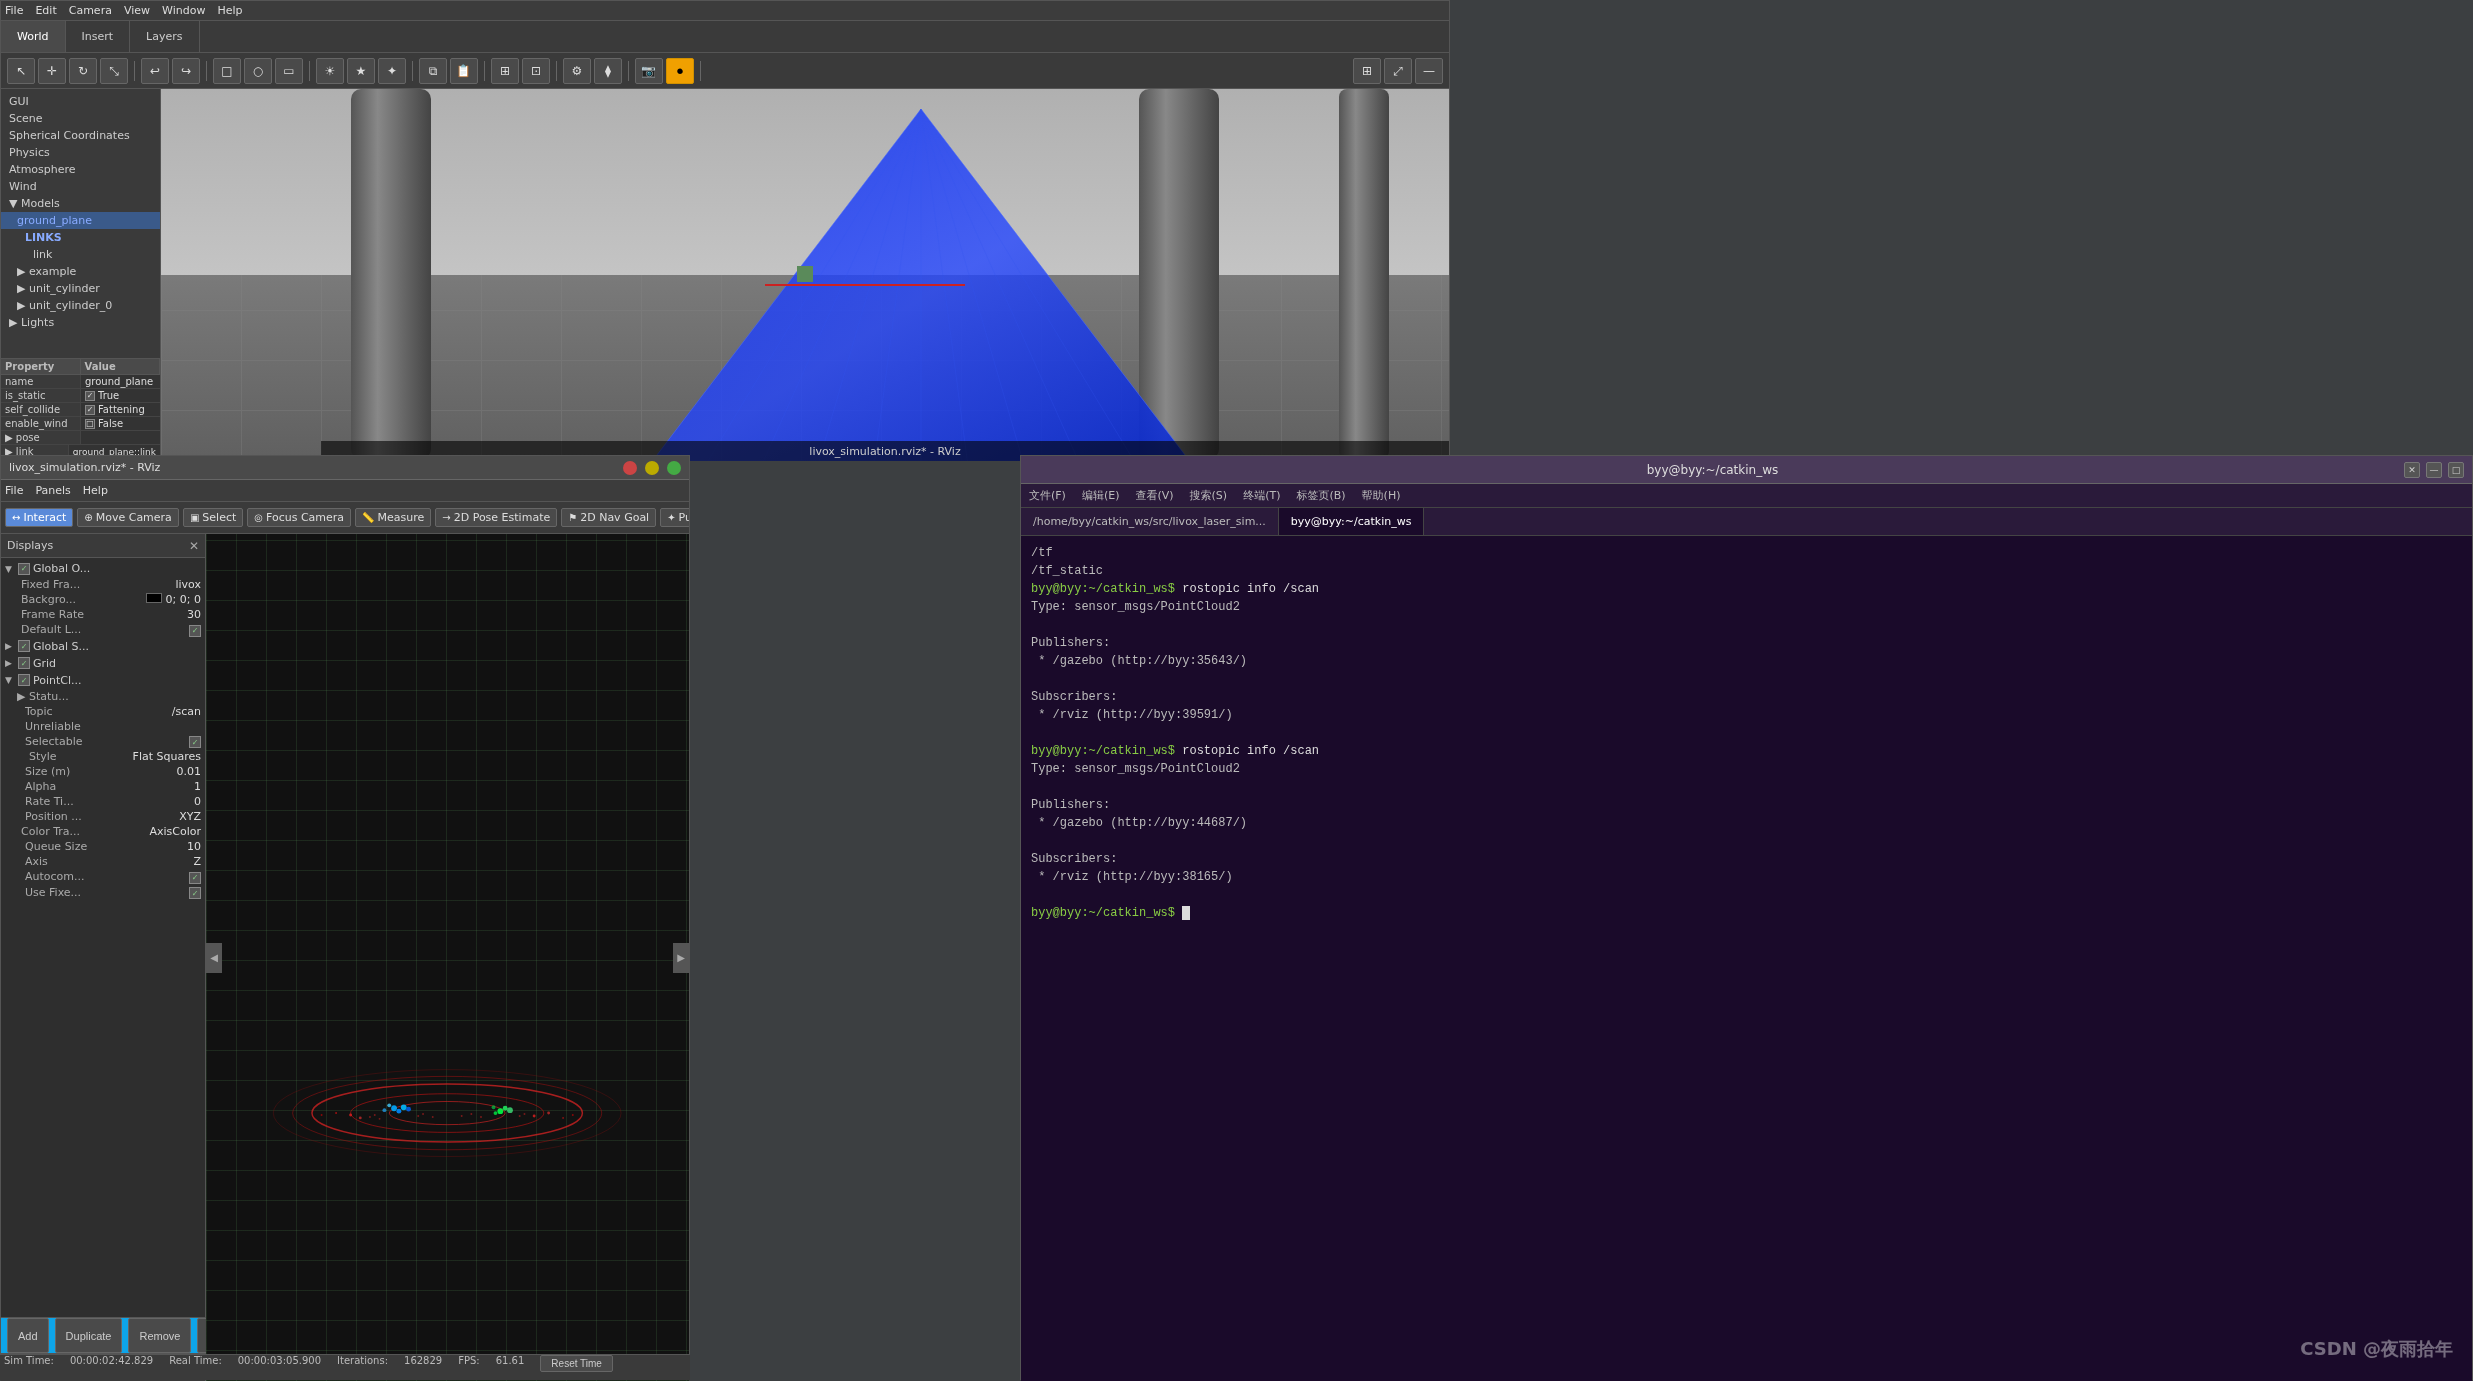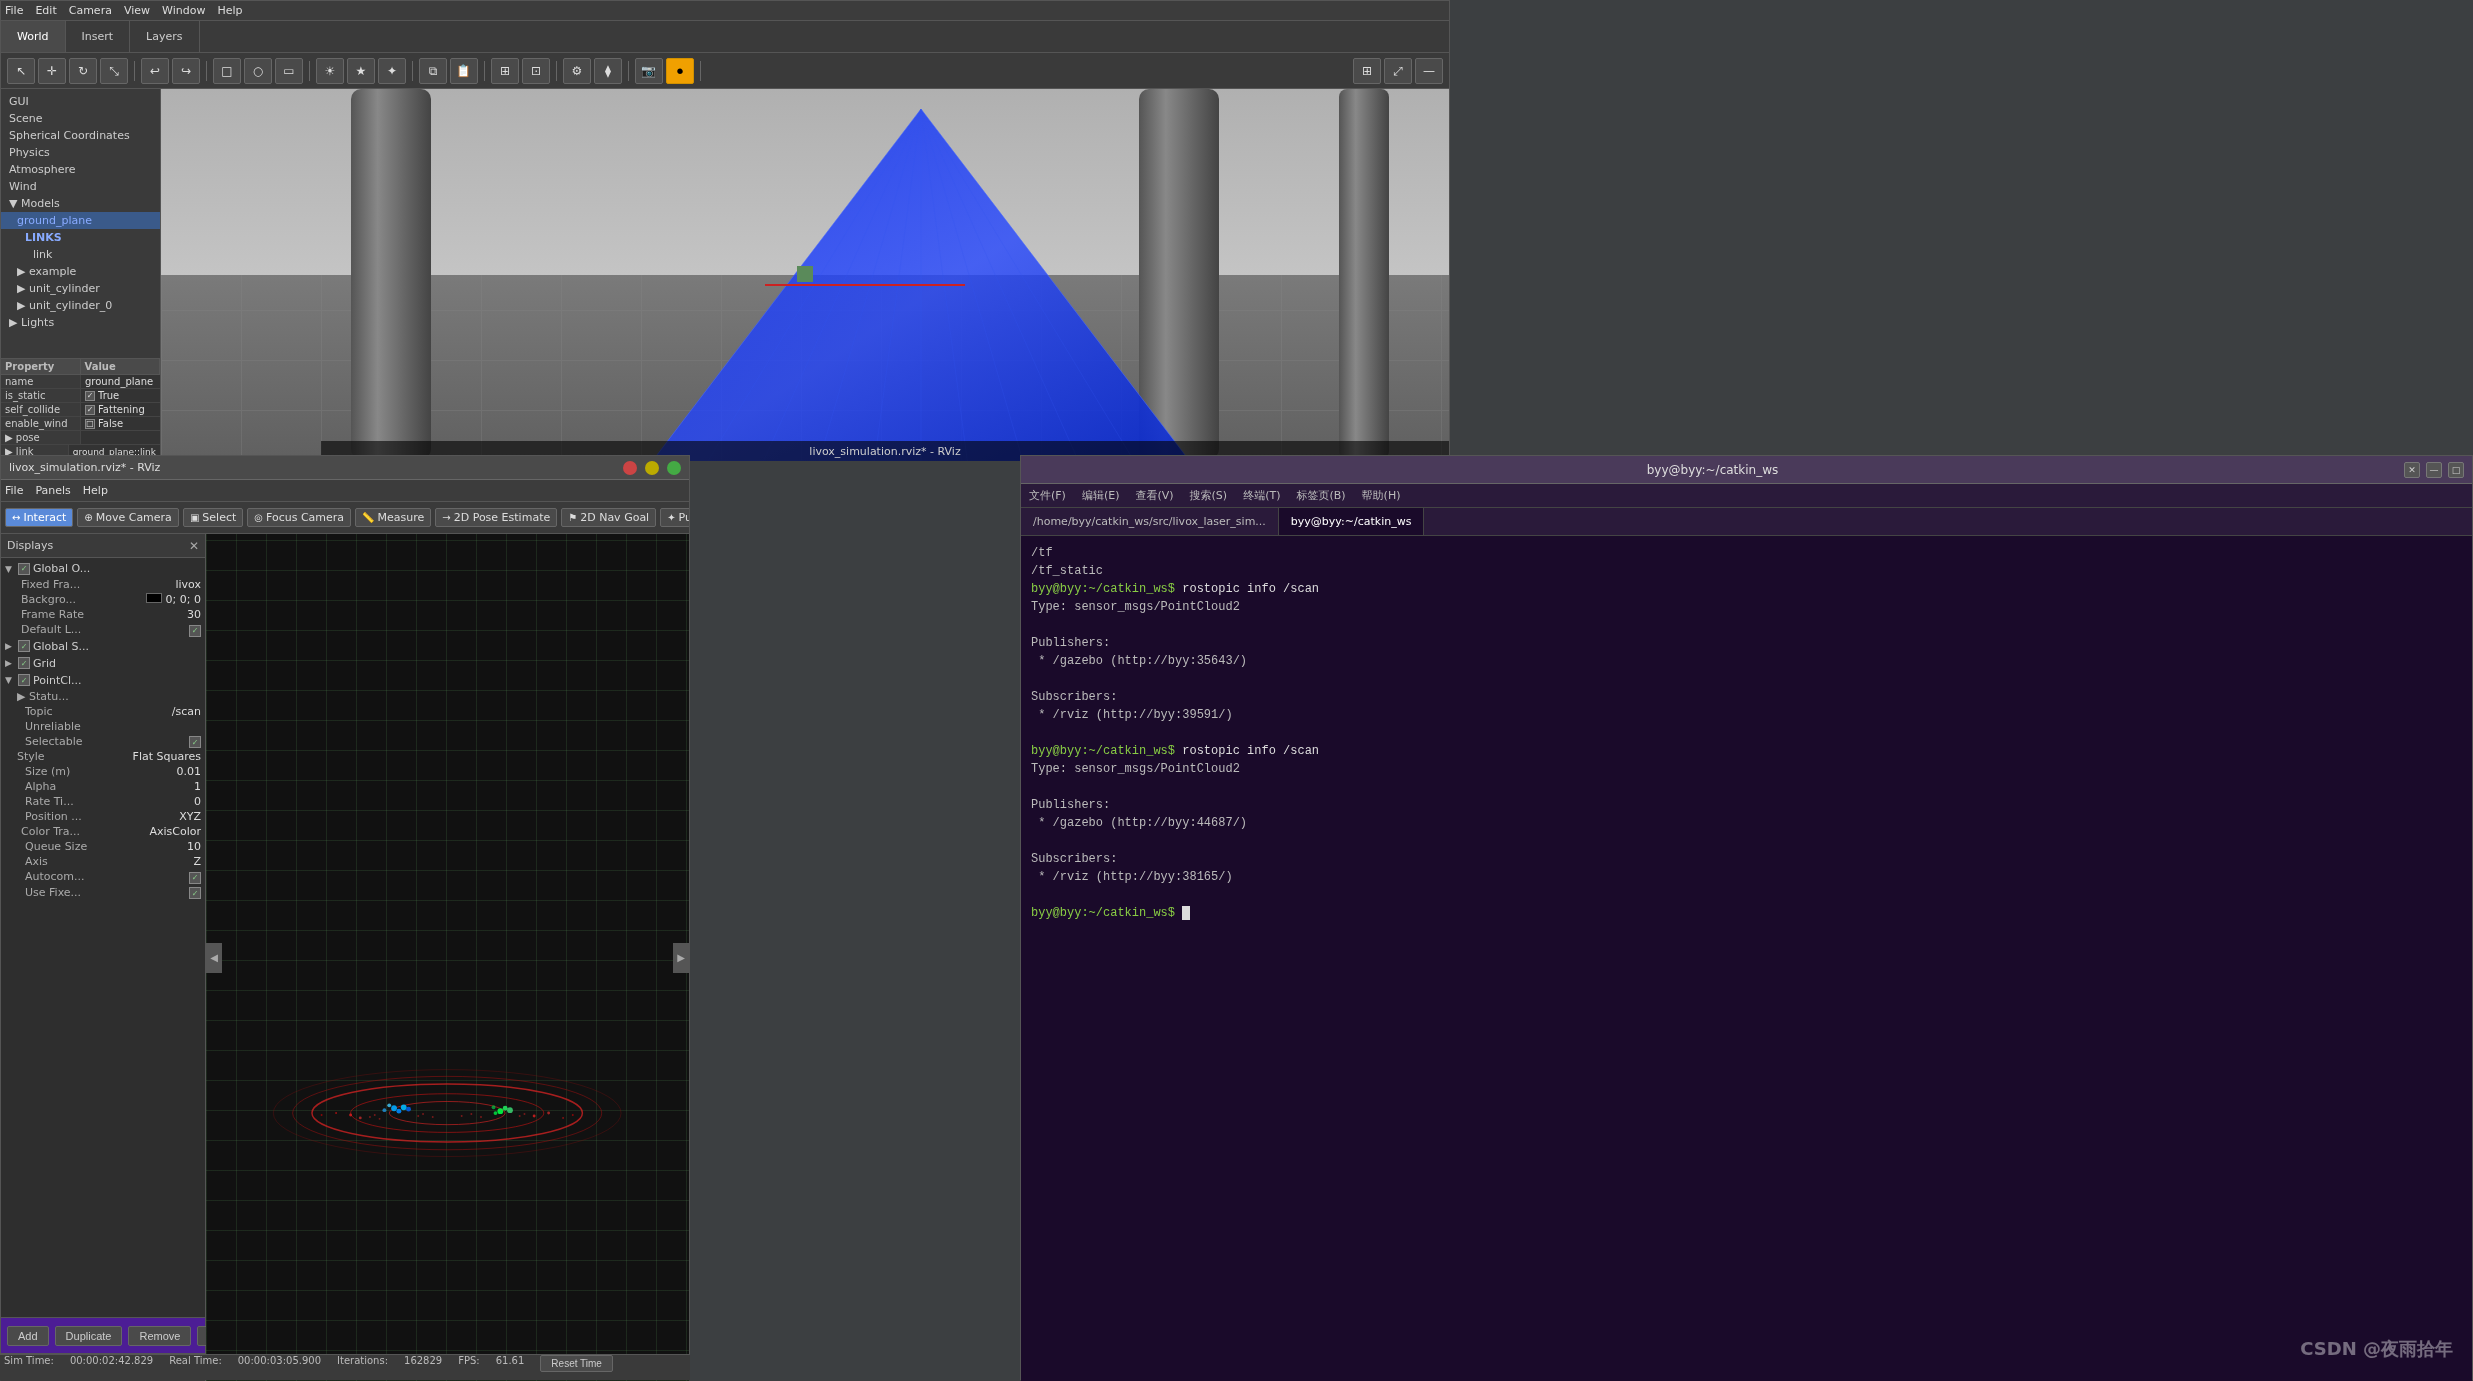--- a/index.html
+++ b/index.html
@@ -81,21 +81,21 @@
     .disp-item { padding: 2px 4px; font-size: 11px; color: #ccc; display: flex; align-items: center; gap: 3px; }
     .disp-expand { font-size: 9px; width: 10px; color: #aaa; }
     .disp-check { width: 12px; height: 12px; background: #555; border: 1px solid #888; display: inline-flex; align-items: center; justify-content: center; font-size: 8px; color: #88cc88; }
     .disp-check.checked::after { content: '✓'; }
     .disp-name { font-size: 11px; }
     .disp-sub { padding: 1px 4px 1px 20px; font-size: 11px; color: #bbb; display: flex; justify-content: space-between; }
     .disp-sub-key { color: #aaa; }
     .disp-sub-val { color: #ddd; }
     .disp-color-box { width: 16px; height: 10px; background: #000; border: 1px solid #666; display: inline-block; margin-left: 4px; }
 
-    .rviz-bottom-btns { height: 36px; background: #4c1d95; border-top: 1px solid #555; display: flex; align-items: center; padding: 0 6px; gap: 6px; }
+    .rviz-bottom-btns { height: 36px; background: #0ea5e9; border-top: 1px solid #555; display: flex; padding: 0 6px; gap: 6px; }
     .rviz-action-btn { padding: 3px 10px; background: #4a4a4a; border: 1px solid #666; color: #ccc; cursor: pointer; font-size: 11px; border-radius: 2px; }
 
     .rviz-viewport { flex: 1; background: #1a1a1a; position: relative; overflow: hidden; }
 
     
     .rviz-scene { width: 100%; height: 100%; background: #111; position: relative; }
     .rviz-grid { position: absolute; inset: 0; background-image: repeating-linear-gradient(0deg, rgba(100,180,100,0.15) 0, rgba(100,180,100,0.15) 1px, transparent 1px, transparent 30px), repeating-linear-gradient(90deg, rgba(100,180,100,0.15) 0, rgba(100,180,100,0.15) 1px, transparent 1px, transparent 30px); }
 
     .fps-label { position: absolute; bottom: 4px; right: 8px; font-size: 11px; color: #888; }
 
@@ -399,21 +399,21 @@
           <span class="disp-sub-val">/scan</span>
         </div>
         <div class="disp-sub" style="padding-left:24px;">
           <span class="disp-sub-key">Unreliable</span>
           <span class="disp-sub-val"></span>
         </div>
         <div class="disp-sub" style="padding-left:24px;">
           <span class="disp-sub-key">Selectable</span>
           <span class="disp-sub-val"><span class="disp-check checked" style="display:inline-flex;"></span></span>
         </div>
-        <div class="disp-sub" style="padding-left:16px;">
+        <div class="disp-sub" style="padding-left:28px;">
           <span class="disp-sub-key">Style</span>
           <span class="disp-sub-val">Flat Squares</span>
         </div>
         <div class="disp-sub" style="padding-left:24px;">
           <span class="disp-sub-key">Size (m)</span>
           <span class="disp-sub-val">0.01</span>
         </div>
         <div class="disp-sub" style="padding-left:24px;">
           <span class="disp-sub-key">Alpha</span>
           <span class="disp-sub-val">1</span>

